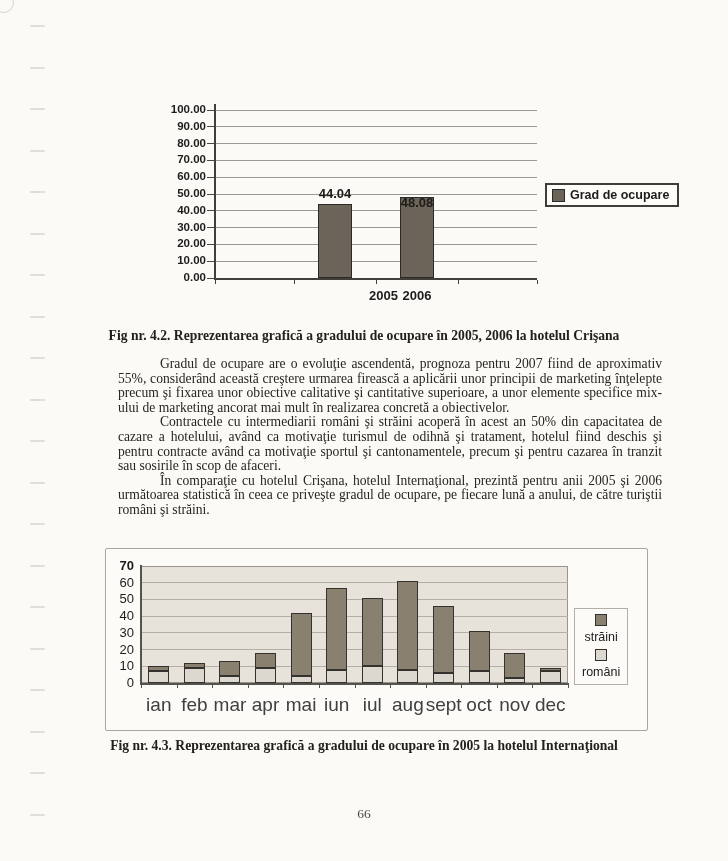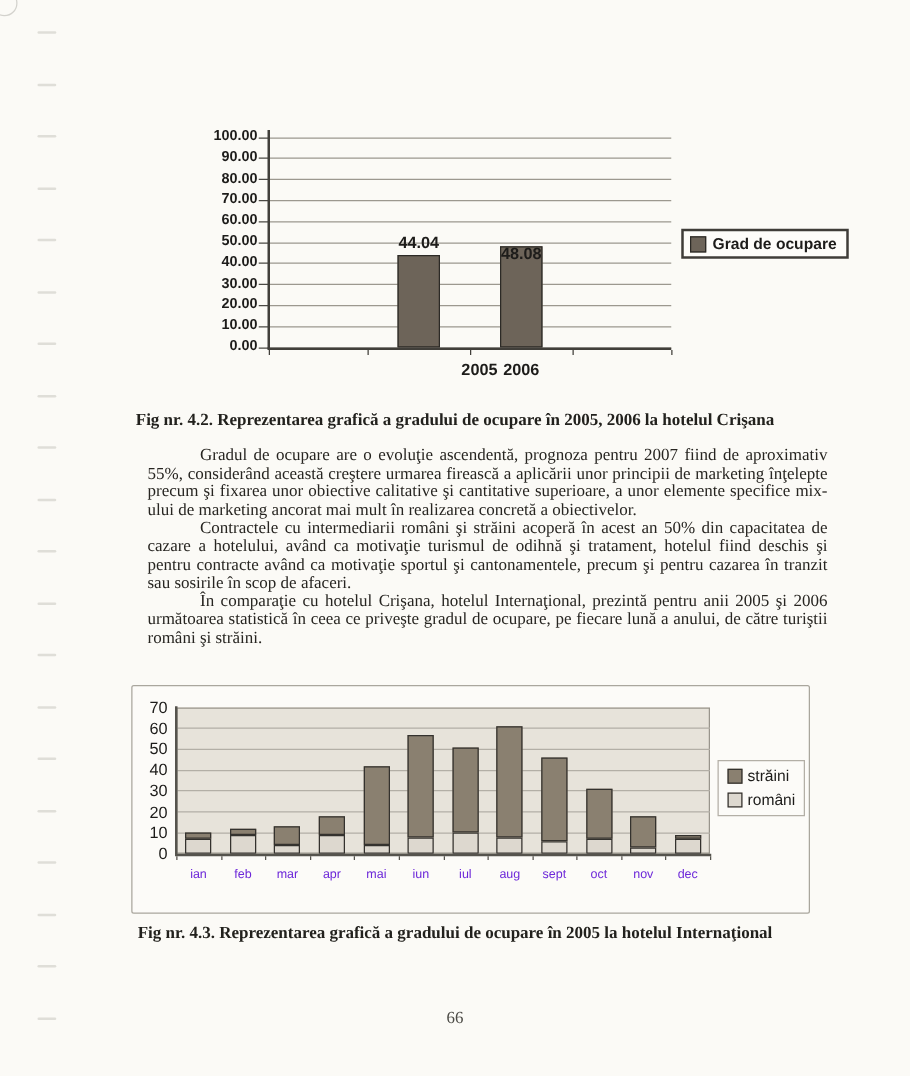--- a/index.html
+++ b/index.html
@@ -37,24 +37,24 @@
         border:1px solid #a9a69d;border-radius:2px;background:#fcfbf8;
         font-family:"Liberation Sans",sans-serif;box-sizing:content-box;}
   .plot2{position:absolute;left:35px;top:17px;width:427px;height:117px;background:#e7e3da;
         border:1px solid #99958c;box-sizing:border-box;}
   .grid2{position:absolute;left:35px;width:427px;height:1px;background:#b3afa6;}
   .ytick2{position:absolute;left:0;width:28px;text-align:right;font-size:13px;color:#1d1c1a;}
   .axis2v{position:absolute;left:34px;top:16px;width:2px;height:119px;background:#55534d;}
   .axis2h{position:absolute;left:34px;top:134px;width:429px;height:2px;background:#55534d;}
   .vtick2{position:absolute;width:1px;background:#55534d;}
   .seg{position:absolute;box-sizing:border-box;border:1px solid #34322e;}
-  .cat2{position:absolute;text-align:center;font-size:10px;color:#6d28d9;}
+  .cat2{position:absolute;text-align:center;font-size:19px;color:#404040;}
   .legend2{position:absolute;left:468px;top:59px;border:1px solid #b3afa6;background:#fcfbf8;
         padding:5px 7px;display:flex;flex-direction:column;gap:5px;}
-  .legend2 .row{display:flex;align-items:center;gap:4px;}
+  .legend2 .row{display:flex;align-items:center;gap:4px;flex-direction:column;}
   .legend2 .sq{width:10px;height:10px;border:1px solid #34322e;}
   .legend2 .lab{font-size:12.5px;color:#1d1c1a;white-space:nowrap;}
   .pagenum{position:absolute;left:0;top:806px;width:728px;text-align:center;
         font-size:13.5px;color:#4b4a45;}
 </style>
 </head>
 <body>
 
 <div class="page">
   <div>
@@ -160,21 +160,21 @@
       <div class="grid2" style="top: 100.071px;"></div>
       <div class="ytick2" style="top: 92.5714px;">20</div>
       <div class="grid2" style="top: 83.3571px;"></div>
       <div class="ytick2" style="top: 75.8571px;">30</div>
       <div class="grid2" style="top: 66.6429px;"></div>
       <div class="ytick2" style="top: 59.1429px;">40</div>
       <div class="grid2" style="top: 49.9286px;"></div>
       <div class="ytick2" style="top: 42.4286px;">50</div>
       <div class="grid2" style="top: 33.2143px;"></div>
       <div class="ytick2" style="top: 25.7143px;">60</div>
-      <div class="ytick2" style="top: 9px;">70</div>
+      <div class="ytick2" style="top: 9px; font-weight: bold;">70</div>
       <div class="axis2v" style=""></div>
       <div class="axis2h" style=""></div>
       <div class="seg" style="left: 42.2917px; top: 122.3px; width: 21px; height: 11.7px; background: rgb(221, 216, 207);"></div>
       <div class="seg" style="left: 42.2917px; top: 117.286px; width: 21px; height: 5.01429px; background: rgb(138, 128, 112);"></div>
       <div class="vtick2" style="left: 35px; top: 136px; height: 3px;"></div>
       <div class="cat2" style="left: 35px; top: 145px; width: 35.5833px;">ian</div>
       <div class="seg" style="left: 77.875px; top: 118.957px; width: 21px; height: 15.0429px; background: rgb(221, 216, 207);"></div>
       <div class="seg" style="left: 77.875px; top: 113.943px; width: 21px; height: 5.01429px; background: rgb(138, 128, 112);"></div>
       <div class="vtick2" style="left: 70.5833px; top: 136px; height: 3px;"></div>
       <div class="cat2" style="left: 70.5833px; top: 145px; width: 35.5833px;">feb</div>

